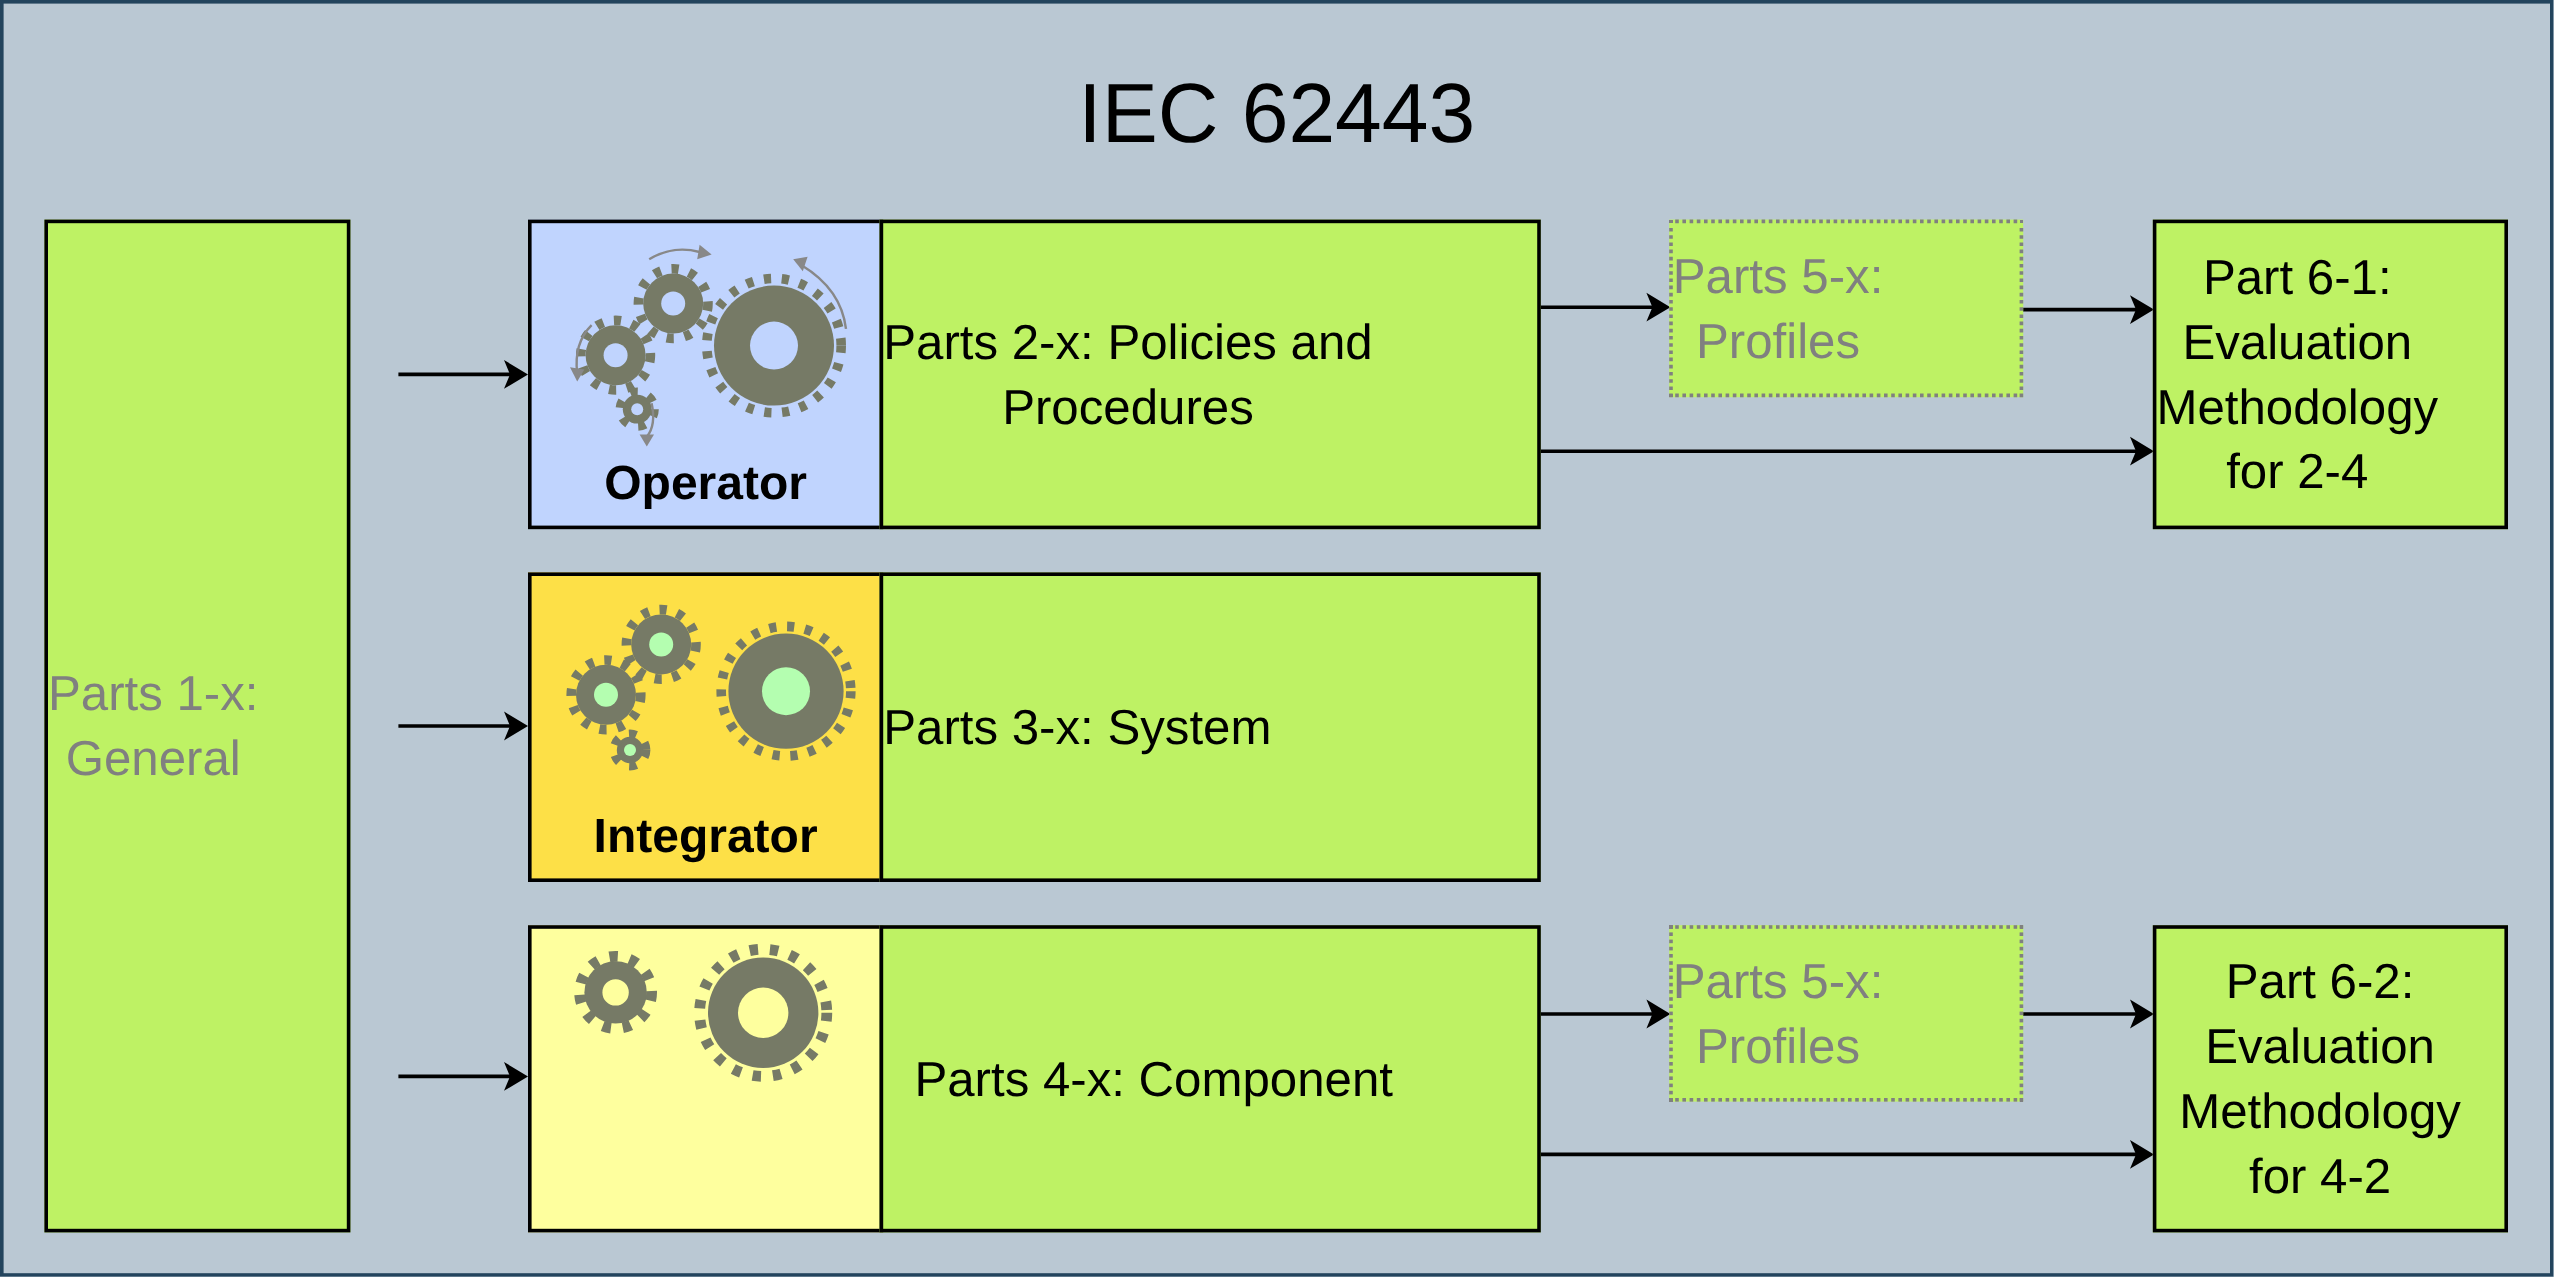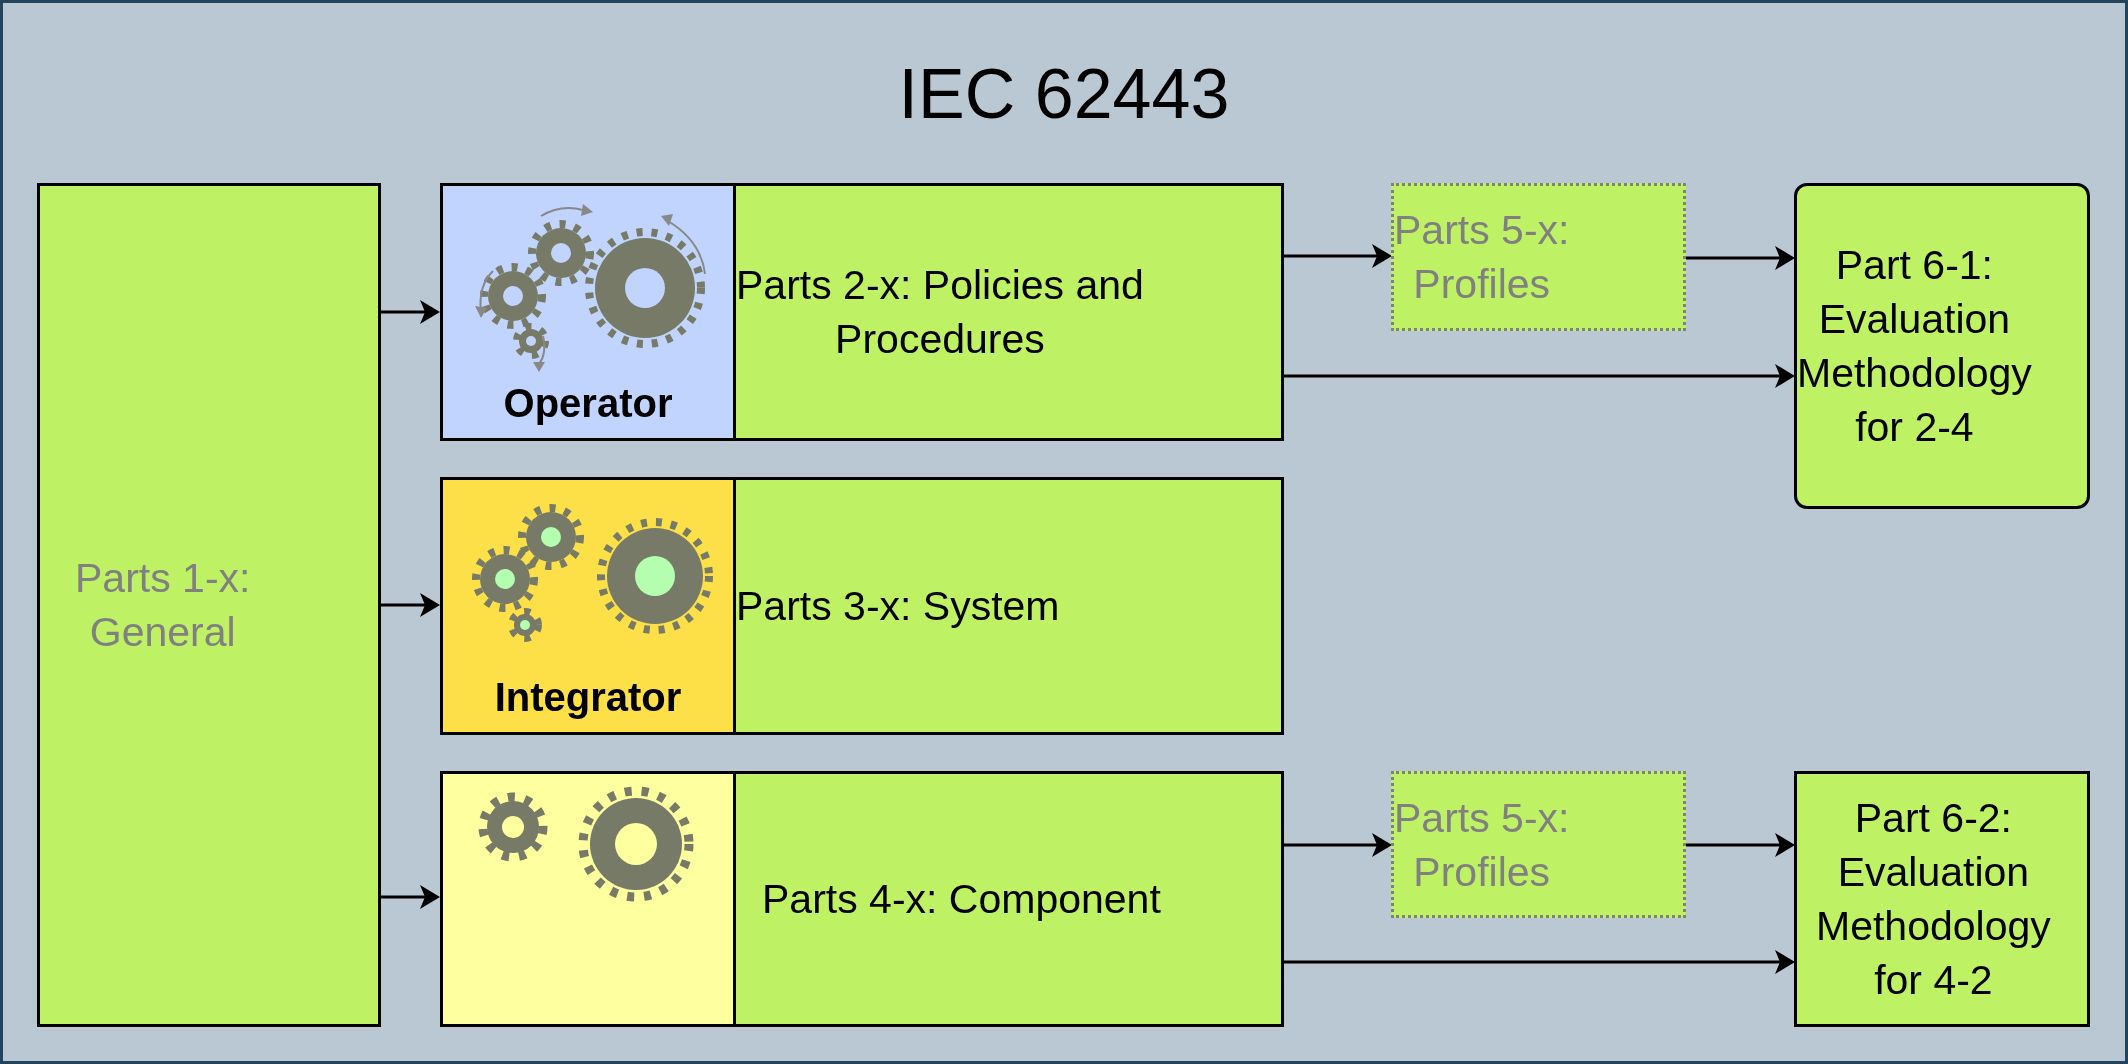--- a/index.html
+++ b/index.html
@@ -45,21 +45,21 @@
     <path d="M420,885 L440,897 L420,909 L425,897 Z"></path>
     <path d="M1372,244 L1392,256 L1372,268 L1377,256 Z"></path>
     <path d="M1775,246 L1795,258 L1775,270 L1780,258 Z"></path>
     <path d="M1775,364 L1795,376 L1775,388 L1780,376 Z"></path>
     <path d="M1372,833 L1392,845 L1372,857 L1377,845 Z"></path>
     <path d="M1775,833 L1795,845 L1775,857 L1780,845 Z"></path>
     <path d="M1775,950 L1795,962 L1775,974 L1780,962 Z"></path>
   </g>
 </svg>
 
-<div class="box gray" style="left:37px; top:183px; width:344px; height:844px;padding-left:35px;">
+<div class="box gray" style="left:37px; top:183px; width:255px; height:844px;">
   <span class="txt">Parts 1-x:
 General</span>
 </div>
 
 <div class="role" style="left:440px; top:183px; width:296px; height:258px; background:#c0d4fe;">
   <svg width="290" height="190">
     <g fill="#767a66">
       <circle cx="118" cy="67" r="25"></circle>
         <circle cx="70" cy="110" r="25"></circle>
         <circle cx="202" cy="102" r="50"></circle>
@@ -146,21 +146,21 @@
 
 <div class="box dotted gray" style="left:1391px; top:183px; width:295px; height:148px;">
   <span class="txt">Parts 5-x:
 Profiles</span>
 </div>
 <div class="box dotted gray" style="left:1391px; top:771px; width:295px; height:147px;">
   <span class="txt">Parts 5-x:
 Profiles</span>
 </div>
 
-<div class="box" style="left:1794px; top:183px; width:296px; height:326px;border-radius:13px;">
+<div class="box" style="left:1794px; top:183px; width:296px; height:258px;">
   <span class="txt">Part 6-1:
 Evaluation
 Methodology
 for 2-4</span>
 </div>
 <div class="box" style="left:1794px; top:771px; width:296px; height:256px;padding-left:19px;">
   <span class="txt">Part 6-2:
 Evaluation
 Methodology
 for 4-2</span>

